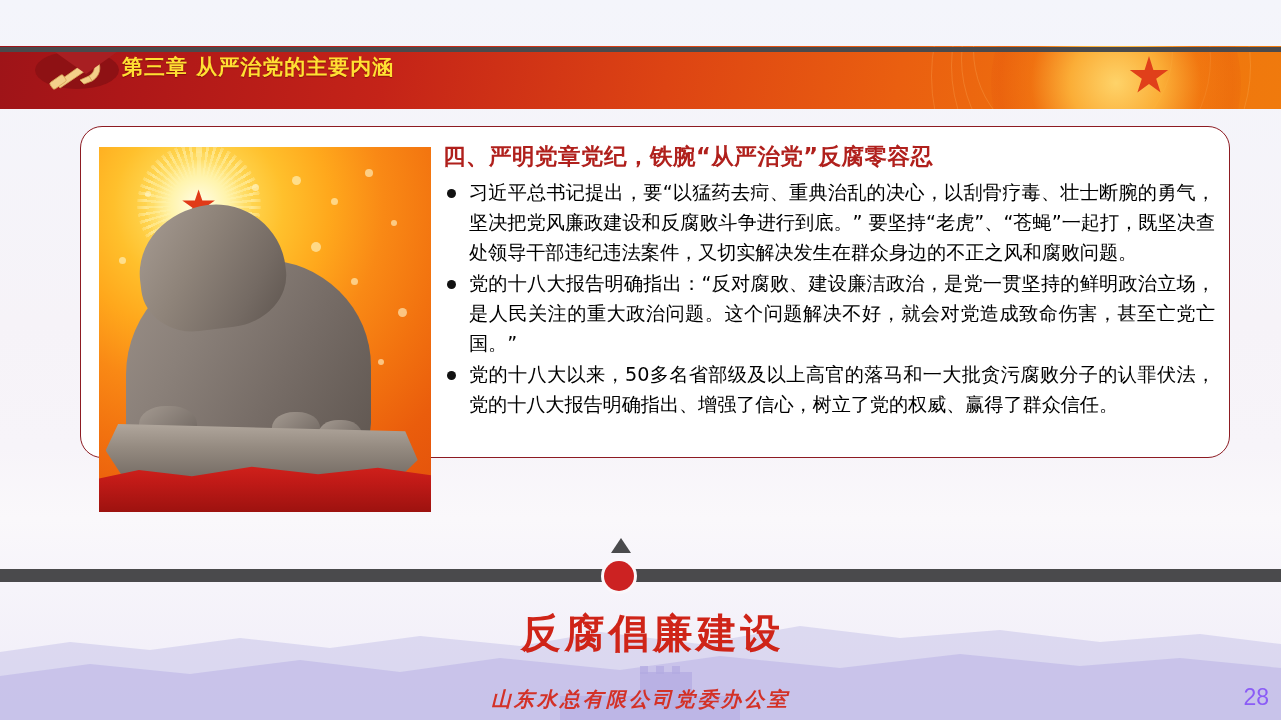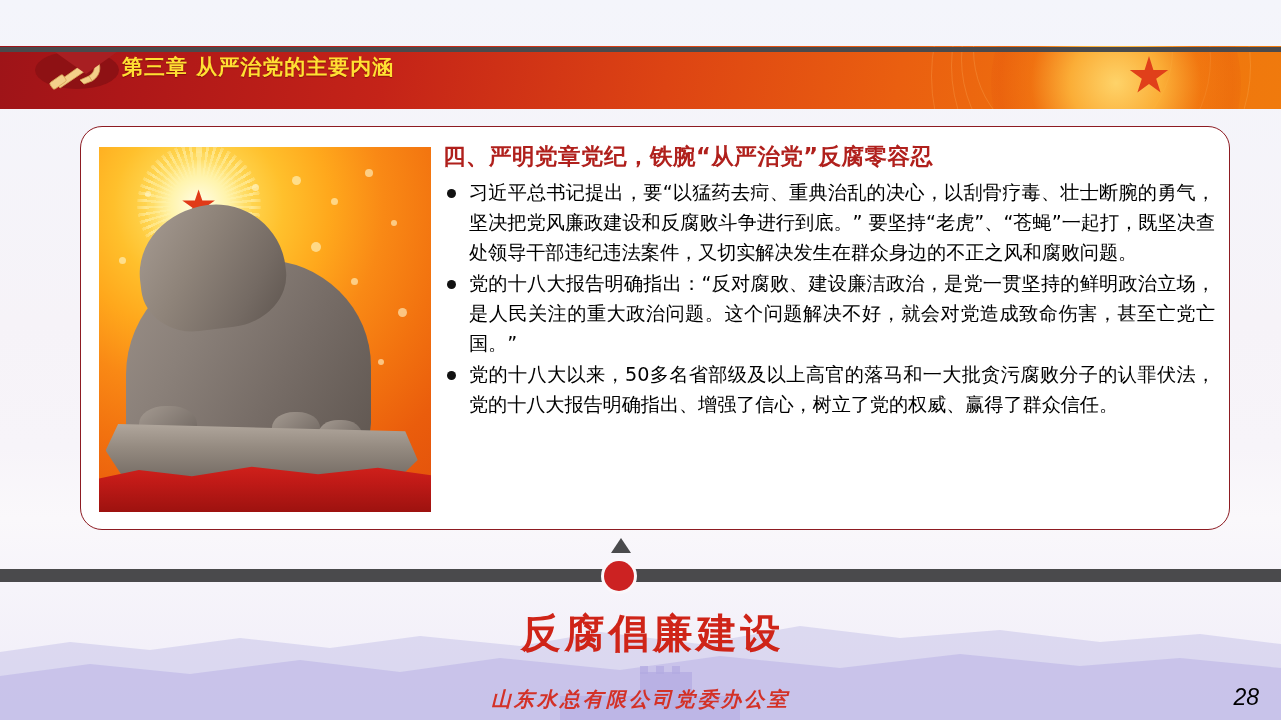--- a/index.html
+++ b/index.html
@@ -55,21 +55,21 @@
     background:#4a4a4c;
   }
   .hdr-tab {
     position:absolute; left:55px; top:52px; width:62px; height:22px;
     background:#a81f22;
     clip-path:polygon(0 0, 100% 0, 50% 100%);
   }
 
   
   .card {
-    position:absolute; left:80px; top:126px; width:1150px; height:404px;
+    position:absolute; left:80px; top:126px; width:1150px; height:332px;
     background:#ffffff;
     border:1.6px solid #8d1b22;
     border-radius:22px;
   }
   .lion {
     position:absolute; left:18px; top:20px; width:332px; height:365px;
     overflow:hidden;
     background:
       radial-gradient(circle at 30% 16%, #fffbe0 0%, #ffe98a 7%, #ffd24a 14%,
         #ffc02c 22%, #ffa81c 34%, #f98915 48%, #f2720f 64%, #ea5d0c 80%, #e2500b 100%);
@@ -168,23 +168,23 @@
     letter-spacing:4px;
     padding-left:24px;
   }
   .footer-sign {
     position:absolute; left:0; top:686px; width:1281px; text-align:center;
     font-family:"DejaVu Serif", serif;
     font-size:20px; font-weight:bold; color:#d33127;
     letter-spacing:3px; font-style:italic;
   }
   .page-num {
-    position:absolute; right:22px; top:684px;
+    position:absolute; right:12px; top:684px;
     font-family:"Liberation Sans", sans-serif;
-    font-size:23px; color:#000000;font-style:italic;
+    font-size:23px; color:#8b5cf6;
   }
 </style>
 </head>
 <body>
 
 <div class="header">
   <div class="hdr-ring hdr-r1"></div>
   <div class="hdr-ring hdr-r2"></div>
   <div class="hdr-ring hdr-r3"></div>
   <div class="hdr-ring hdr-r4"></div>

